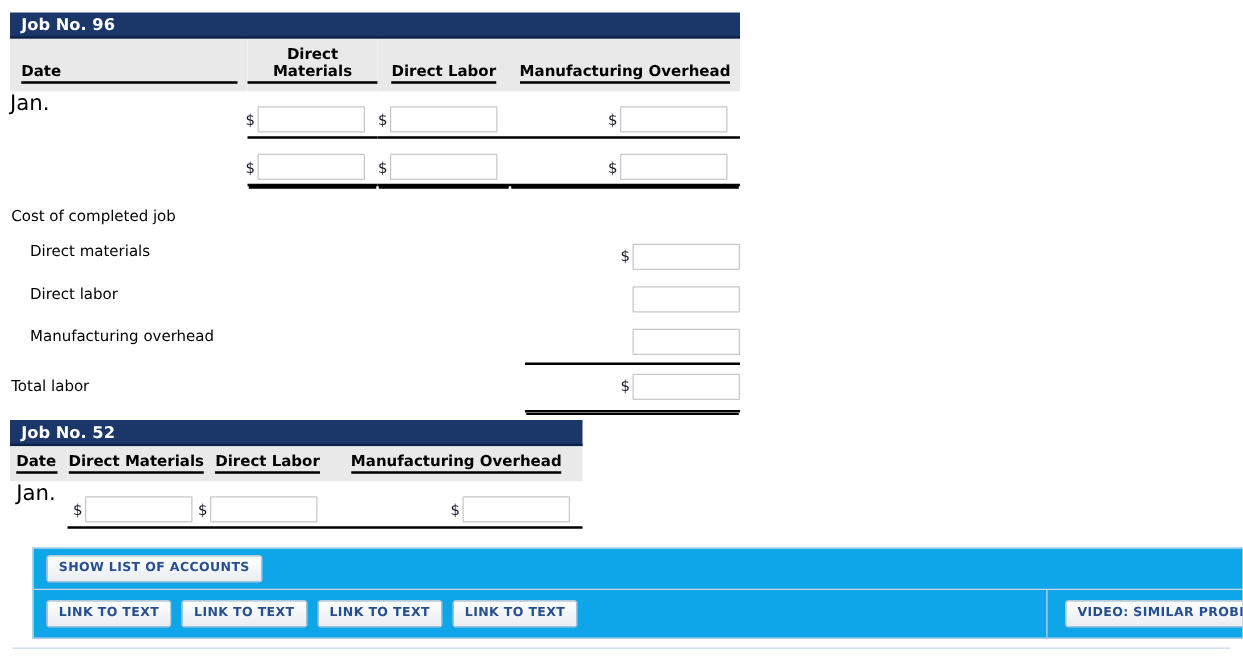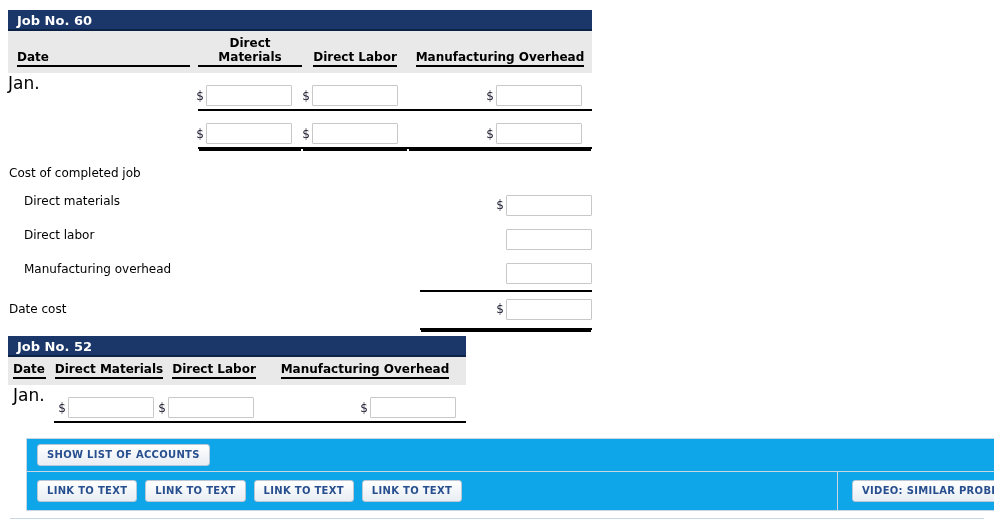--- a/index.html
+++ b/index.html
@@ -192,21 +192,21 @@
     height: 7px;
     border-top: 1px solid #c9d6e4;
     background: #ffffff;
     box-sizing: border-box;
   }
 </style>
 </head>
 <body>
 
 <div class="job-block" style="left:8px; top:10px; width:584px;">
-  <div class="job-title-bar">Job No. 60</div>
+  <div class="job-title-bar">Job No. 96</div>
   <table class="job-table" style="width:584px;">
     <colgroup>
       <col style="width:190px;">
       <col style="width:104px;">
       <col style="width:106px;">
       <col style="width:184px;">
     </colgroup>
     <thead>
       <tr>
         <th class="th-date">
@@ -294,21 +294,21 @@
 
   <div class="sum-row">
     <div class="sum-label indent">Manufacturing overhead</div>
     <div class="sum-valzone rule-single">
       <span class="dollar"></span>
       <input class="fld" type="text" value="" style="">
     </div>
   </div>
 
   <div class="sum-row" style="height:38px;">
-    <div class="sum-label" style="top:12px;">Date cost</div>
+    <div class="sum-label" style="top:12px;">Total labor</div>
     <div class="sum-valzone rule-double" style="height:38px;">
       <span class="dollar">$</span>
       <input class="fld" type="text" value="" style="">
     </div>
   </div>
 </div>
 
 <div class="job-block" style="left:8px; top:336px; width:458px;">
   <div class="job-title-bar">Job No. 52</div>
   <table class="job-table" style="width:458px;">

